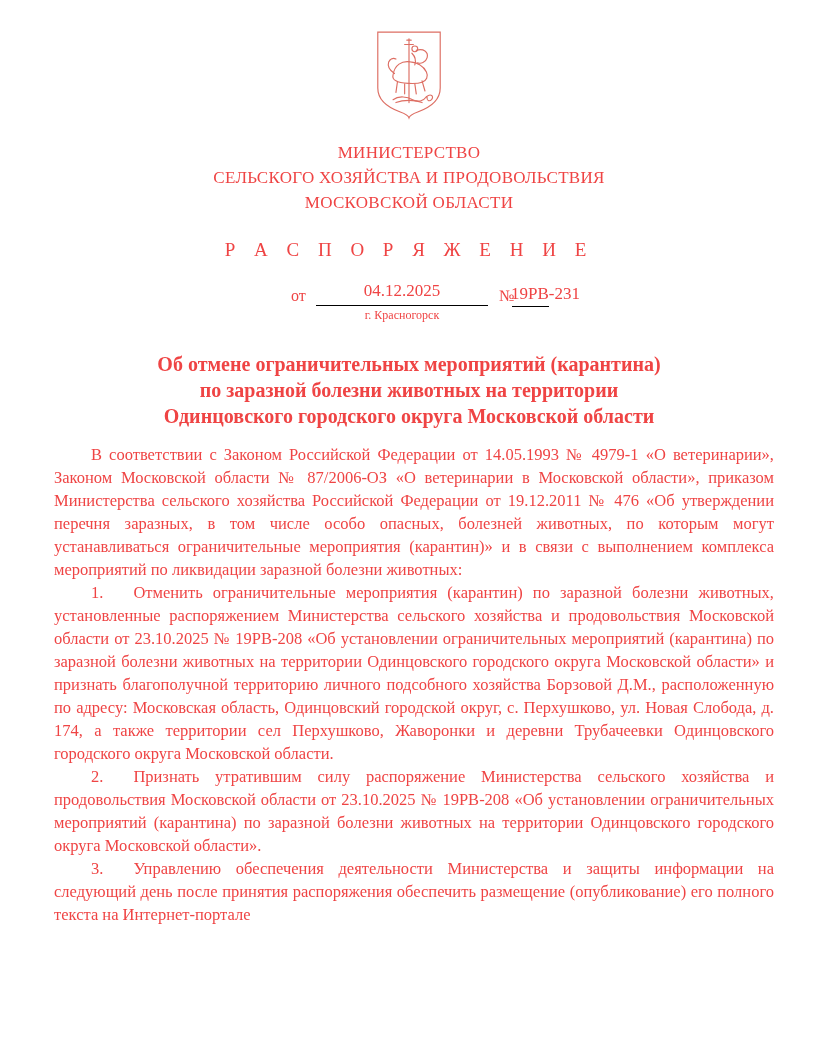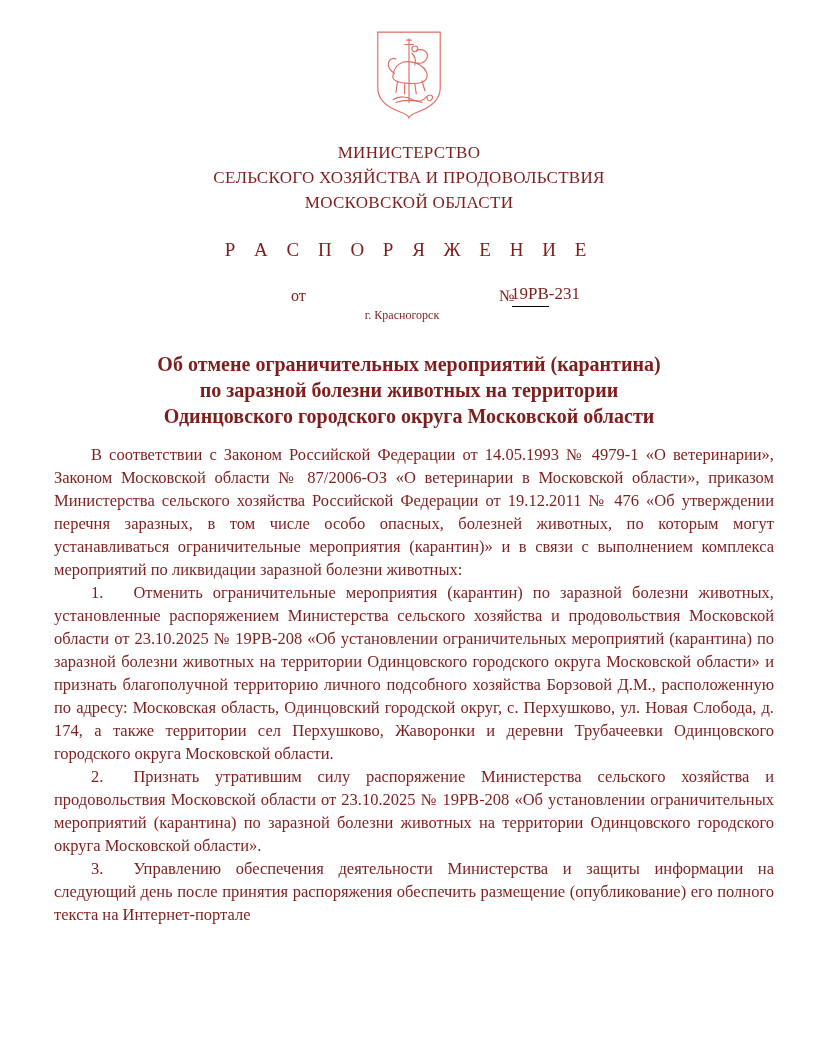--- a/index.html
+++ b/index.html
@@ -5,21 +5,21 @@
   html, body {
     margin: 0;
     padding: 0;
     background: #ffffff;
   }
   .page {
     position: relative;
     width: 818px;
     height: 1041px;
     background: #ffffff;
-    color: #7f1d1d;
+    color: #ef4444;
     font-family: "Liberation Serif", "DejaVu Serif", serif;
     overflow: hidden;
     border-radius: 14px;
   }
   .emblem {
     width: 74px;
     height: 90px;
     margin: 30px auto 0 auto;
     color: var(--emblem-color, #dd6e63);
   }
@@ -117,20 +117,23 @@
   <div class="ministry">
     <div>МИНИСТЕРСТВО</div>
     <div>СЕЛЬСКОГО ХОЗЯЙСТВА И ПРОДОВОЛЬСТВИЯ</div>
     <div>МОСКОВСКОЙ ОБЛАСТИ</div>
   </div>
 
   <div class="doc-type">Р А С П О Р Я Ж Е Н И Е</div>
 
   <div class="req-row">
     <span class="req-ot">от</span>
+    <span class="req-date-field">
+      <span>04.12.2025</span>
+    </span>
     <span class="req-place">г. Красногорск</span>
     <span class="req-no">№</span>
     <span class="req-no-val">19РВ-231</span>
     <span class="req-no-line"></span>
   </div>
 
   <div class="title">
     <div>Об отмене ограничительных мероприятий (карантина)</div>
     <div>по заразной болезни животных на территории</div>
     <div>Одинцовского городского округа Московской области</div>

